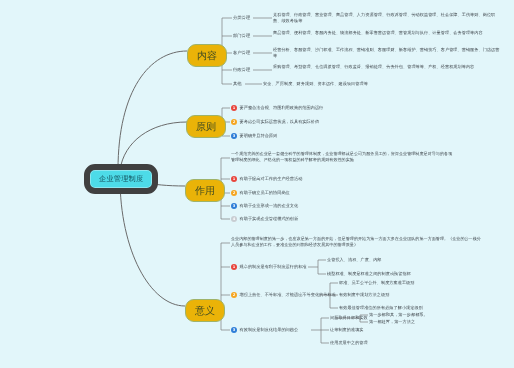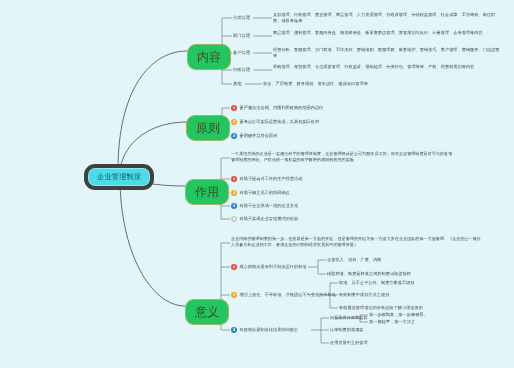--- a/index.html
+++ b/index.html
@@ -28,36 +28,36 @@
     pointer-events: none;
   }
   .node {
     position: absolute;
     box-sizing: border-box;
     white-space: nowrap;
   }
   
   .root {
     background: #4ddbe8;
-    border: 4px solid #404040;
+    border: 6px solid #404040;
     border-radius: 11px;
     color: #14505c;
     font-size: 7.2px;
     letter-spacing: .2px;
     padding: 4px 9px;
     text-align: center;
     box-shadow: 0 0 0 1px rgba(255,255,255,.35) inset;
   }
   
   .branch {
-    background: #22c55e;
+    background: #eab308;
     border: 1px solid #9fb36a;
     border-radius: 9px;
     color: #3e4a22;
-    font-size: 12px;
+    font-size: 10px;
     padding: 3.5px 9px;
     text-align: center;
   }
   
   .leaf {
     position: absolute;
     font-size: 4.1px;
     line-height: 5.6px;
     color: #3b4248;
     white-space: normal;

